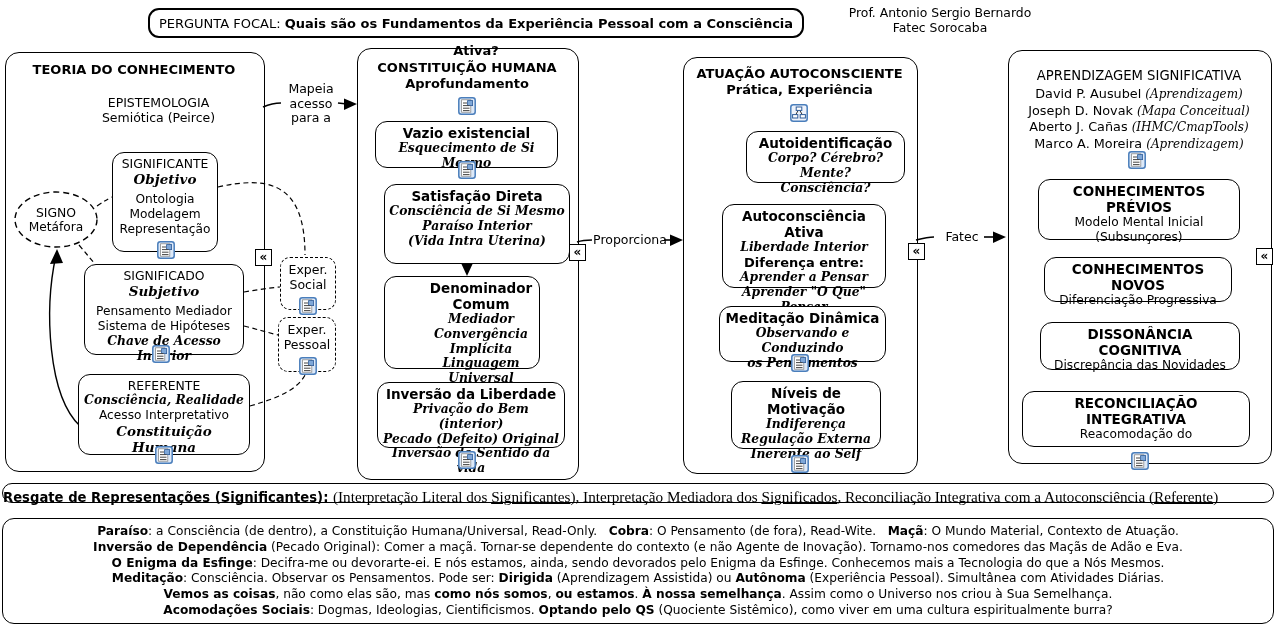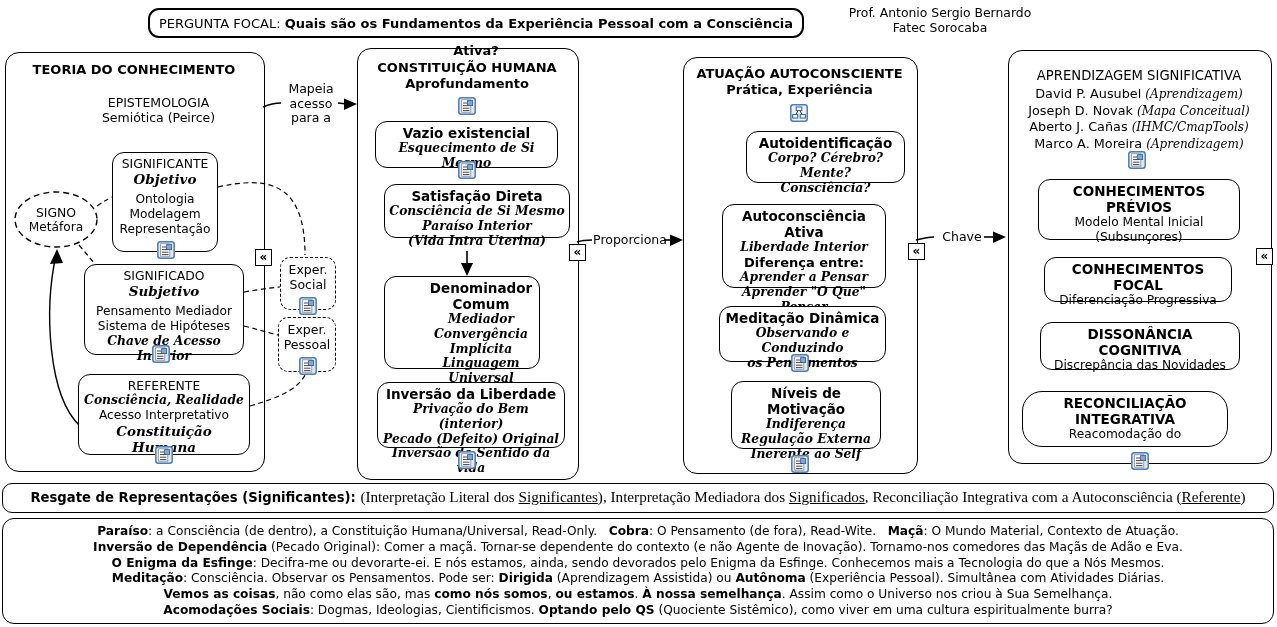--- a/index.html
+++ b/index.html
@@ -22,22 +22,22 @@
   .label{position:absolute;text-align:center;z-index:6;font-size:12.5px;line-height:14.5px;}
   .icon{position:absolute;width:18px;height:18px;z-index:8;}
   .chev{position:absolute;width:15px;height:15px;border:1.8px solid #000;background:#fff;z-index:9;
         font-size:12px;font-weight:bold;text-align:center;line-height:14px;}
   .focal{position:absolute;left:148px;top:8px;width:656px;height:30px;border:2.6px solid #000;
          border-radius:11px;background:#fff;text-align:center;line-height:27px;font-size:13px;z-index:6;box-sizing:border-box;}
   .focal .b{font-weight:bold;}
   .credit{position:absolute;left:840px;top:6px;width:200px;text-align:center;font-size:12.4px;line-height:14.5px;z-index:6;}
   .authors div{font-size:12.8px;line-height:15.5px;}
   .authors .script-i{font-family:"DejaVu Serif",serif;font-style:italic;font-weight:normal;font-size:12px;}
-  .bar{position:absolute;left:2px;top:483px;width:1272px;height:30px;border:1.6px solid #000;border-radius:10px;
-       background:#fff;z-index:6;box-sizing:border-box;text-align:center;white-space:nowrap;line-height:26px;}
+  .bar{position:absolute;left:2px;top:483px;width:1272px;height:20px;border:1.6px solid #000;border-radius:10px;
+       background:#fff;z-index:6;box-sizing:border-box;text-align:left;white-space:nowrap;line-height:26px;}
   .bar .sansb{font-weight:bold;font-size:13.2px;font-family:"DejaVu Sans","Liberation Sans",sans-serif;}
   .bar .serif{font-family:"Liberation Serif","DejaVu Serif",serif;font-size:15.2px;}
   .bar .serif.u{text-decoration:underline;}
   .notes{position:absolute;left:2px;top:518px;width:1272px;height:106px;border:1.6px solid #000;border-radius:12px;
          background:#fff;z-index:6;box-sizing:border-box;text-align:center;padding-top:5px;}
   .notes .line{font-size:12.2px;line-height:15.8px;}
   .notes .b{font-weight:bold;}
   .gap6{height:5px;}
 </style>
 </head>
@@ -219,21 +219,21 @@
     <rect x="0.8" y="0.8" width="16.4" height="16.4" rx="2.5" fill="#dde9f8" stroke="#4a7ebb" stroke-width="1.5"></rect>
     <rect x="3.6" y="2.8" width="9.2" height="12.4" fill="#ffffff" stroke="#8a8a8a" stroke-width="0.8"></rect>
     <rect x="9.6" y="3.6" width="5" height="5" fill="#7ea7d8" stroke="#2f5c99" stroke-width="0.8"></rect>
     <line x1="5" y1="6" x2="9" y2="6" stroke="#444" stroke-width="1"></line>
     <line x1="5" y1="8.6" x2="11.5" y2="8.6" stroke="#444" stroke-width="1"></line>
     <line x1="5" y1="11.2" x2="11.5" y2="11.2" stroke="#444" stroke-width="1"></line>
     <line x1="5" y1="13.6" x2="11.5" y2="13.6" stroke="#444" stroke-width="1"></line>
   </svg>
 </span>
 
-  <div class="node" style="left:384px;top:184px;width:186px;height:54px;">
+  <div class="node" style="left:384px;top:184px;width:186px;height:80px;">
     <div class="t">Satisfação Direta</div>
     <div class="script">Consciência de Si Mesmo</div>
     <div class="script">Paraíso Interior</div>
     <div class="script">(Vida Intra Uterina)</div>
   </div>
 
   <div class="node" style="left:384px;top:276px;width:156px;height:93px;padding-left:42px;">
     <div class="t">Denominador Comum</div>
     <div class="script">Mediador</div>
     <div class="script">Convergência Implícita</div>
@@ -319,21 +319,21 @@
     <rect x="0.8" y="0.8" width="16.4" height="16.4" rx="2.5" fill="#dde9f8" stroke="#4a7ebb" stroke-width="1.5"></rect>
     <rect x="3.6" y="2.8" width="9.2" height="12.4" fill="#ffffff" stroke="#8a8a8a" stroke-width="0.8"></rect>
     <rect x="9.6" y="3.6" width="5" height="5" fill="#7ea7d8" stroke="#2f5c99" stroke-width="0.8"></rect>
     <line x1="5" y1="6" x2="9" y2="6" stroke="#444" stroke-width="1"></line>
     <line x1="5" y1="8.6" x2="11.5" y2="8.6" stroke="#444" stroke-width="1"></line>
     <line x1="5" y1="11.2" x2="11.5" y2="11.2" stroke="#444" stroke-width="1"></line>
     <line x1="5" y1="13.6" x2="11.5" y2="13.6" stroke="#444" stroke-width="1"></line>
   </svg>
 </span>
 
-  <div class="label" style="left:936px;top:230px;width:52px;">Chave</div>
+  <div class="label" style="left:936px;top:230px;width:52px;">Fatec</div>
 
   <div class="plain-title" style="left:1008px;top:68px;width:262px;">APRENDIZAGEM SIGNIFICATIVA</div>
   <div class="plain-title authors" style="left:1008px;top:86px;width:262px;">
     <div><span>David P. Ausubel </span><span class="script-i">(Aprendizagem)</span></div>
     <div><span>Joseph D. Novak </span><span class="script-i">(Mapa Conceitual)</span></div>
     <div><span>Aberto J. Cañas </span><span class="script-i">(IHMC/CmapTools)</span></div>
     <div><span>Marco A. Moreira </span><span class="script-i">(Aprendizagem)</span></div>
   </div>
   <span class="icon" style="left:1128px;top:151px;">
   <svg width="18" height="18" viewBox="0 0 18 18">
@@ -347,30 +347,30 @@
   </svg>
 </span>
 
   <div class="node" style="left:1038px;top:179px;width:202px;height:61px;">
     <div class="t">CONHECIMENTOS PRÉVIOS</div>
     <div class="r">Modelo Mental Inicial</div>
     <div class="r">(Subsunçores)</div>
   </div>
 
   <div class="node" style="left:1044px;top:257px;width:188px;height:45px;">
-    <div class="t">CONHECIMENTOS FOCAL</div>
+    <div class="t">CONHECIMENTOS NOVOS</div>
     <div class="r">Diferenciação Progressiva</div>
   </div>
 
   <div class="node" style="left:1040px;top:322px;width:200px;height:48px;">
     <div class="t">DISSONÂNCIA COGNITIVA</div>
     <div class="r">Discrepância das Novidades</div>
   </div>
 
-  <div class="node" style="left:1022px;top:391px;width:206px;height:56px;border-radius:20px;">
+  <div class="node" style="left:1022px;top:391px;width:228px;height:56px;">
     <div class="t">RECONCILIAÇÃO INTEGRATIVA</div>
     <div class="r">Reacomodação do</div>
   </div>
   <span class="icon" style="left:1131px;top:452px;">
   <svg width="18" height="18" viewBox="0 0 18 18">
     <rect x="0.8" y="0.8" width="16.4" height="16.4" rx="2.5" fill="#dde9f8" stroke="#4a7ebb" stroke-width="1.5"></rect>
     <rect x="3.6" y="2.8" width="9.2" height="12.4" fill="#ffffff" stroke="#8a8a8a" stroke-width="0.8"></rect>
     <rect x="9.6" y="3.6" width="5" height="5" fill="#7ea7d8" stroke="#2f5c99" stroke-width="0.8"></rect>
     <line x1="5" y1="6" x2="9" y2="6" stroke="#444" stroke-width="1"></line>
     <line x1="5" y1="8.6" x2="11.5" y2="8.6" stroke="#444" stroke-width="1"></line>

